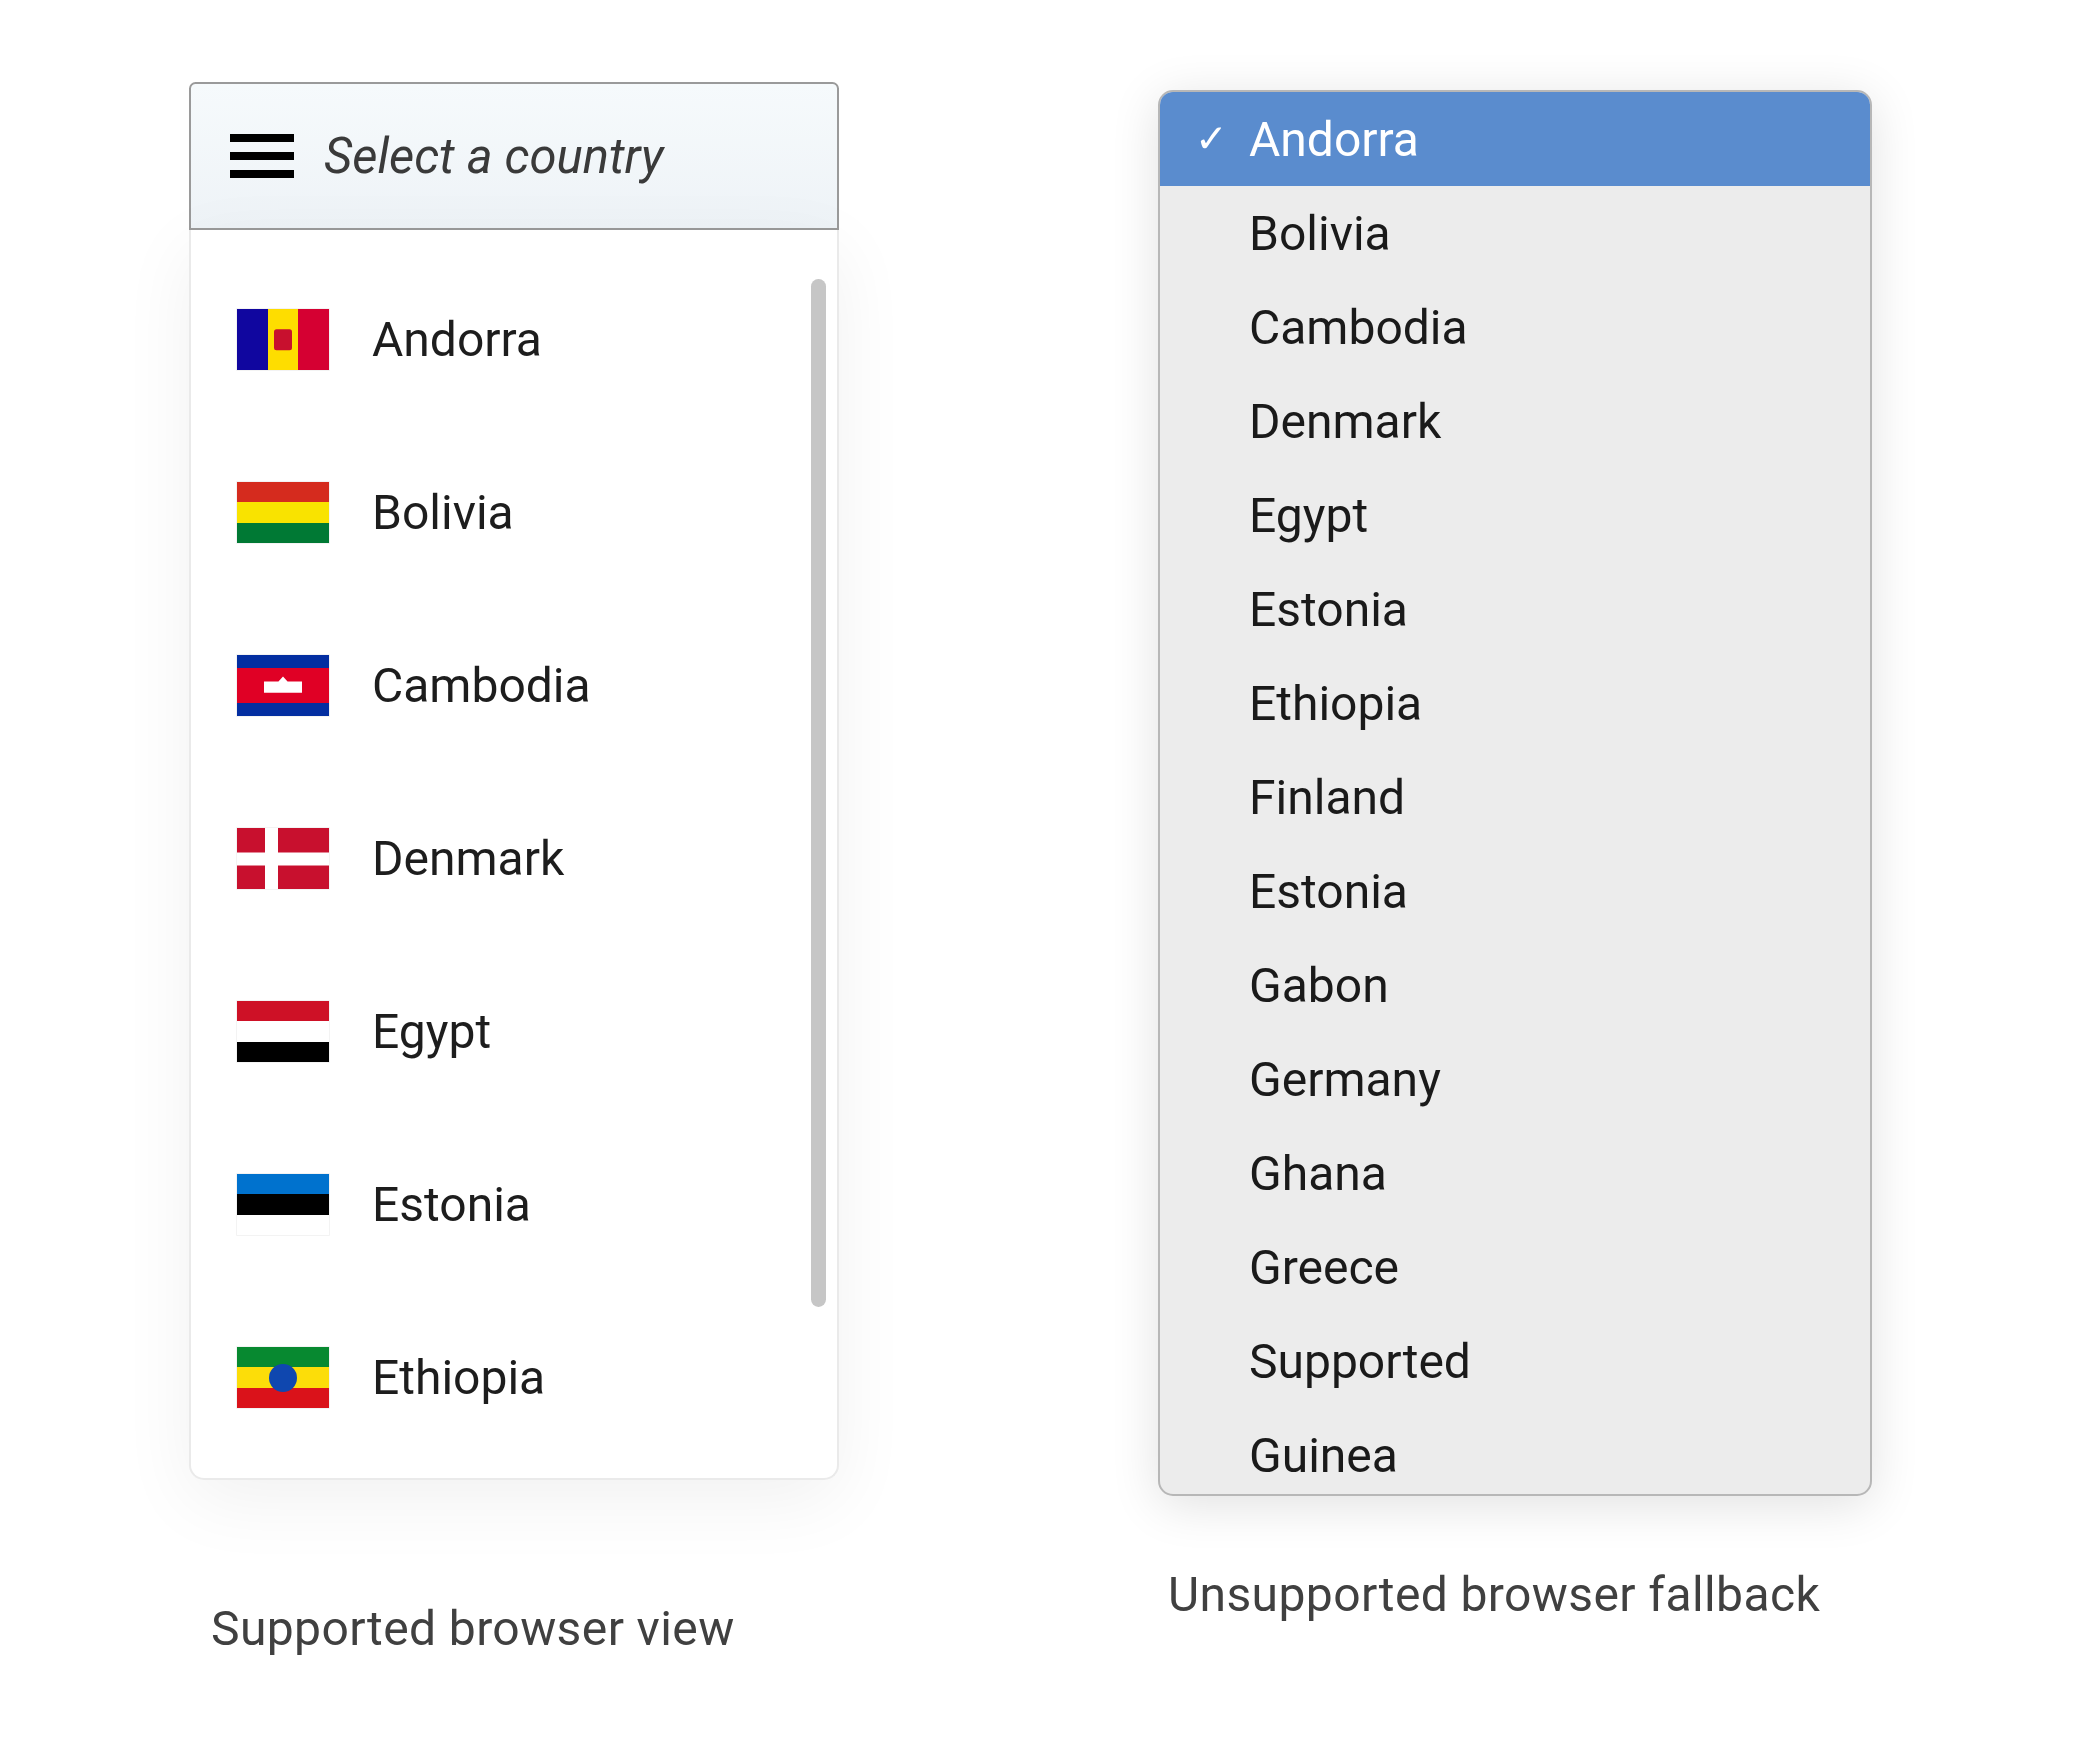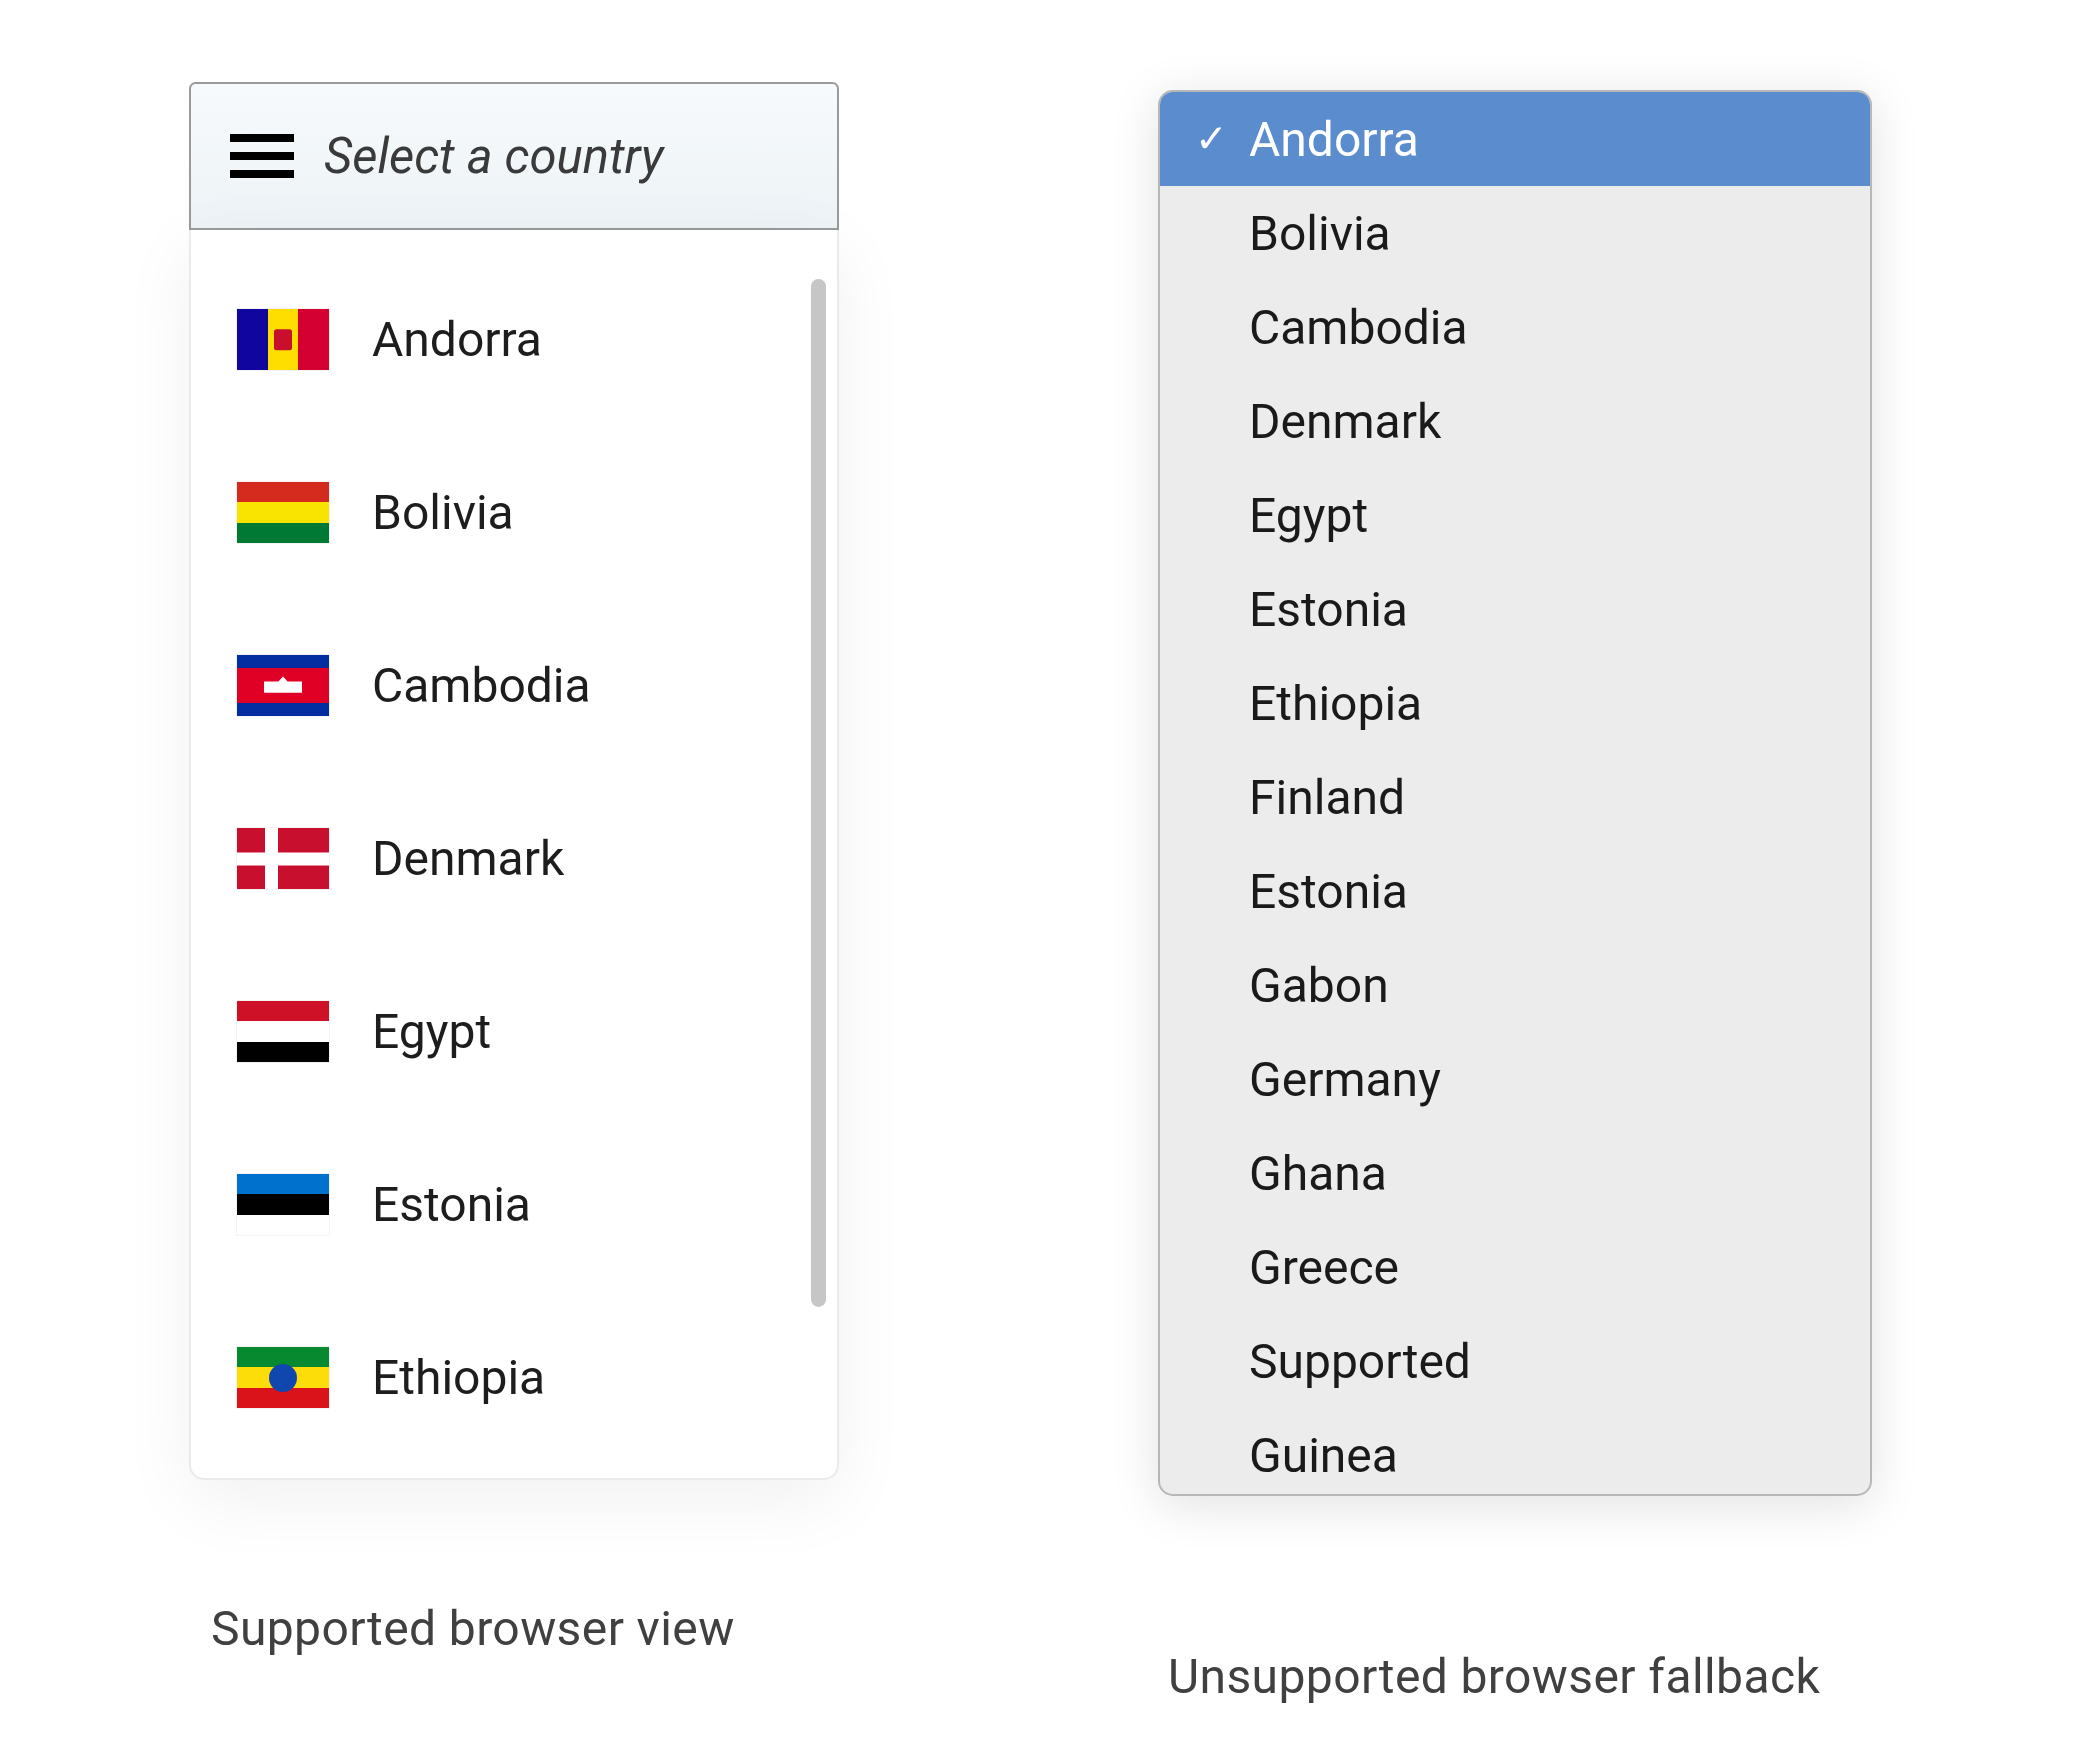--- a/index.html
+++ b/index.html
@@ -132,21 +132,21 @@
   }
 
   .caption {
     position:absolute;
     font-size:48px;
     color:#404040;
     letter-spacing:0.4px;
     white-space:nowrap;
   }
   .caption-left { left:211px; top:1600px; }
-  .caption-right { left:1168px; top:1648px; }
+  .caption-right { left:1168px; top:1566px; }
 
   
   .panel-right {
     position:absolute;
     left:1158px;
     top:90px;
     width:714px;
     height:1406px;
     background:#ececec;
     border:2.5px solid #b7b7b7;

